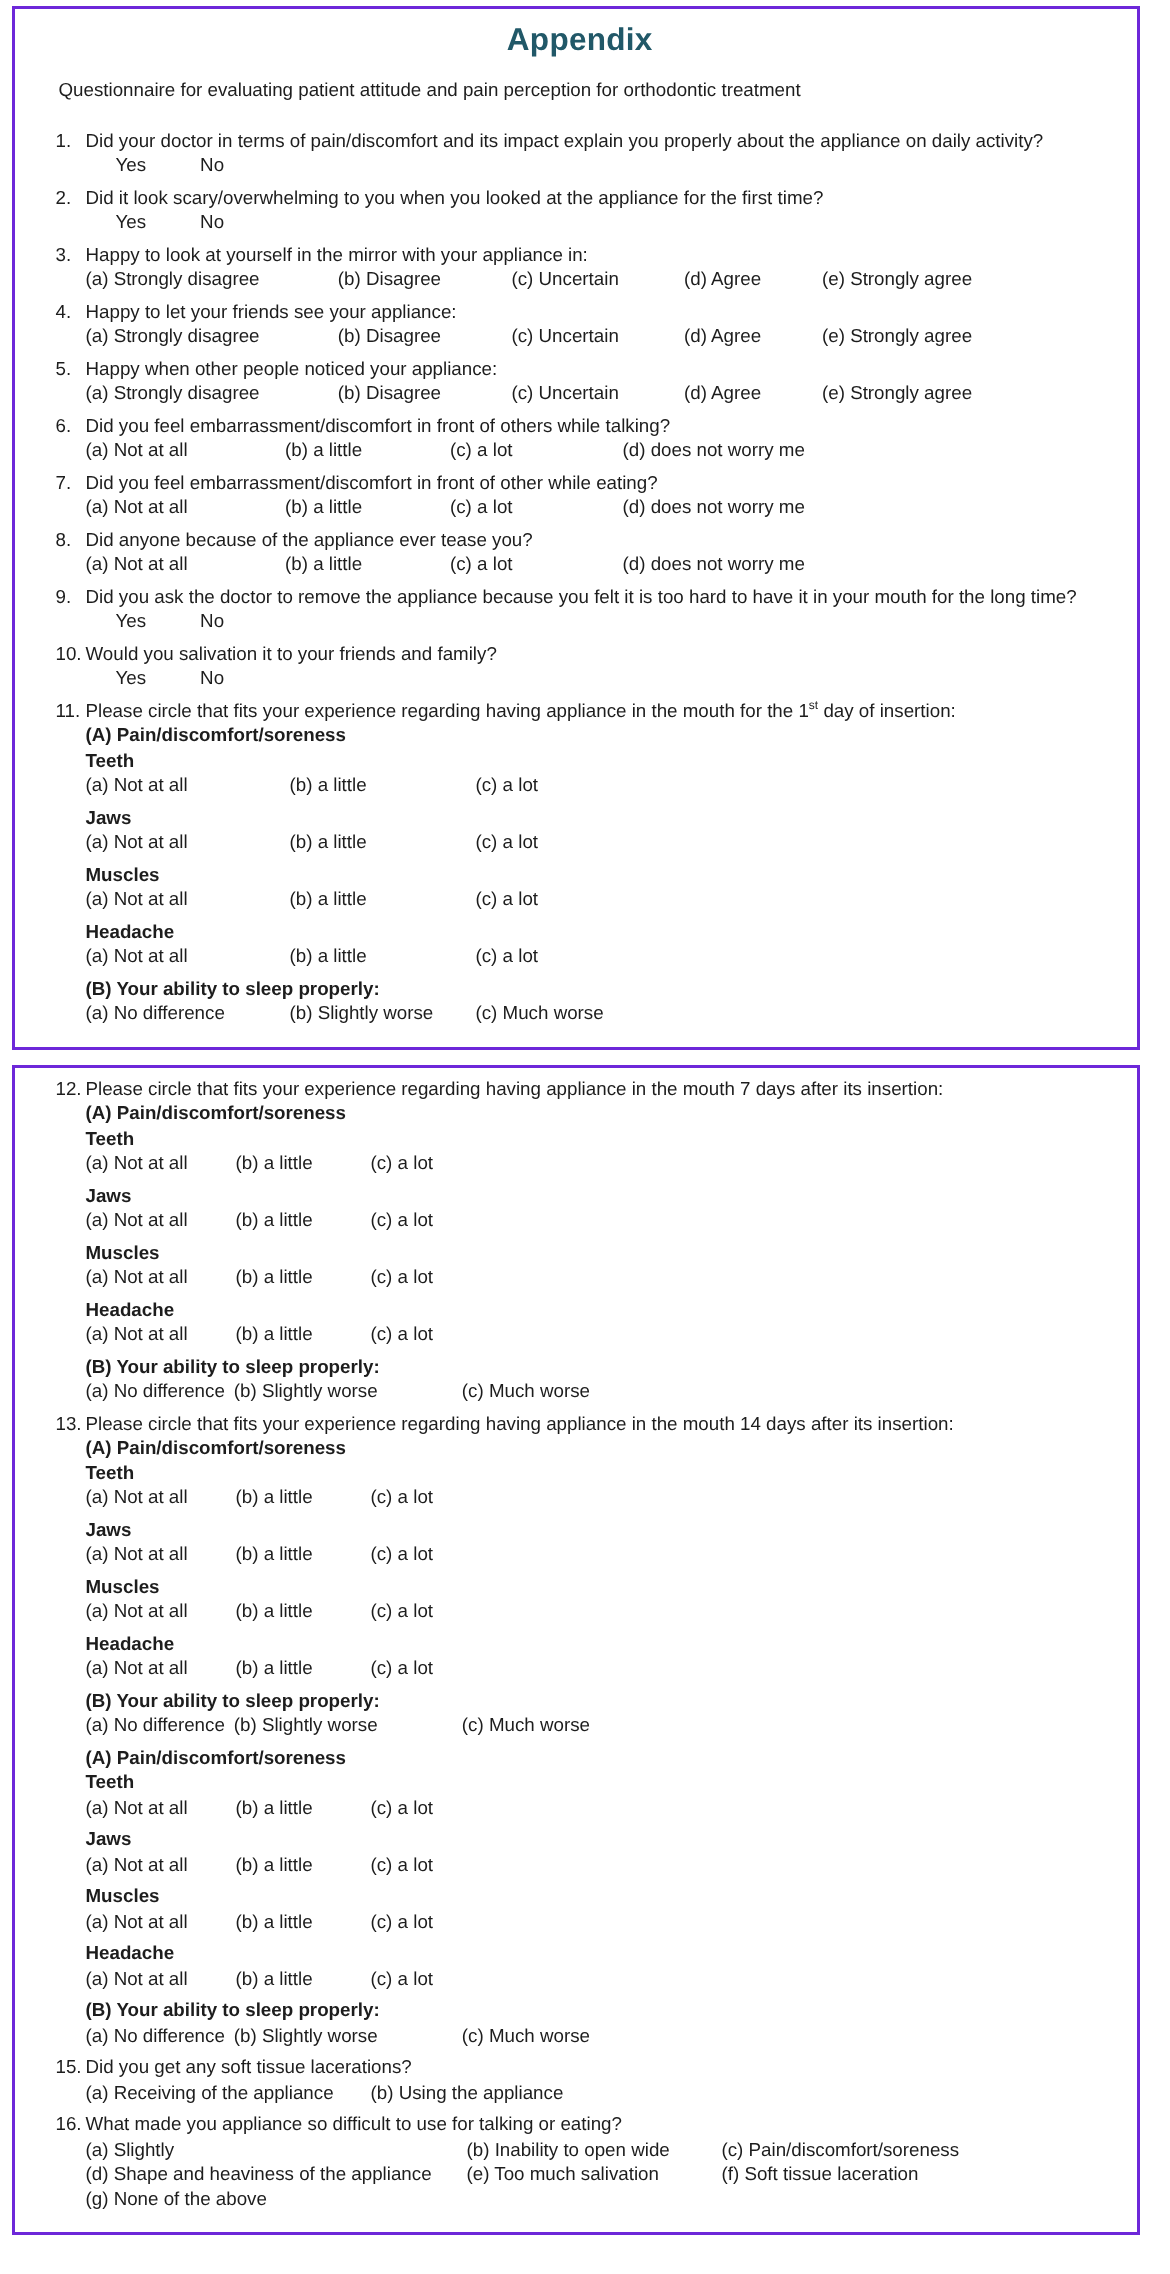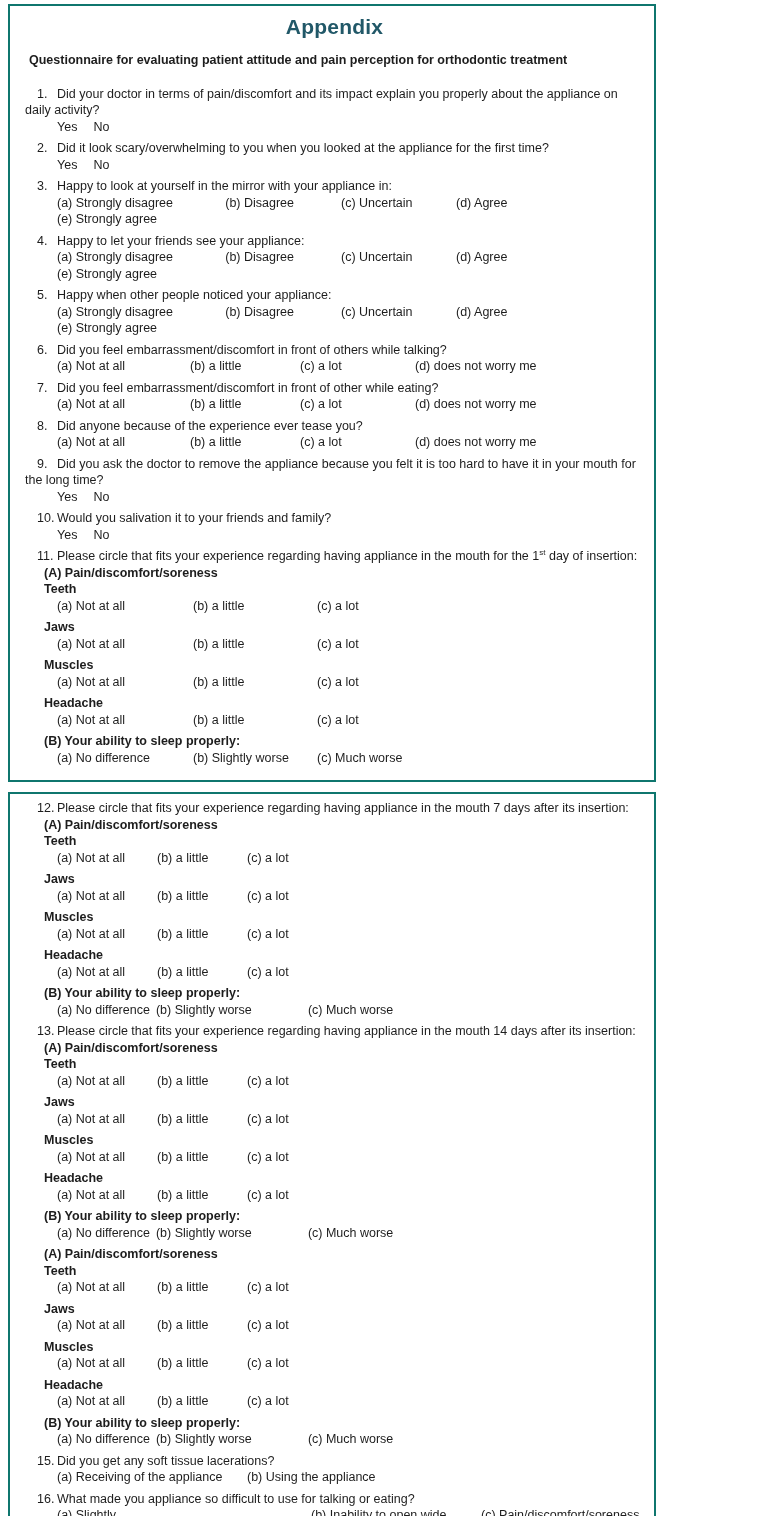--- a/index.html
+++ b/index.html
@@ -7,65 +7,65 @@
     width: 780px;
     background: #ffffff;
     font-family: "Liberation Sans", sans-serif;
     font-size: 12.5px;
     line-height: 16.5px;
     color: #1d1d1d;
     -webkit-font-smoothing: antialiased;
   }
   .page { width: 780px; min-height: 1516px; box-sizing: border-box; padding-top: 4px; }
   .qbox {
-    border: 2px solid #0f766e;
+    border: 2px solid #6d28d9;
     margin: 0 8px;
     padding: 6px 10px 9px 15px;
     box-sizing: border-box;
-    width: 648px;
+    width: 752px;
   }
   .qbox.box2 { margin-top: 10px; }
   .doc-title {
     text-align: center;
     font-size: 21px;
     line-height: 26px;
     font-weight: bold;
     margin: 2px 0 12px 0;
     letter-spacing: 0.2px;
   }
   .doc-subtitle {
-    font-weight: bold;
-    margin: 0 0 17px 4px;
+    font-weight: normal;
+    margin: 0 0 17px 14px;
   }
   .question { margin-bottom: 5px; }
   .q-num { display: inline-block; width: 20px; margin-left: 12px; vertical-align: top; }
   .q-text sup { font-size: 8px; line-height: 0; }
   .opt-row { margin-left: 32px; }
-  .subheader { margin-left: 19px; font-weight: bold; }
+  .subheader { margin-left: 32px; font-weight: bold; }
   .subheader.gap { margin-top: 5px; }
   .opt { display: inline-block; margin-right: 6px; vertical-align: top; }
   .opt:last-child { margin-right: 0; }
   
   .s-agree5 .opt:nth-child(1) { min-width: 127px; }
   .s-agree5 .opt:nth-child(2) { min-width: 104px; text-align: right; }
   .s-agree5 .opt:nth-child(3) { min-width: 109px; margin-left: 41px; }
   .s-agree5 .opt:nth-child(4) { min-width: 86px; }
   .s-worry4 .opt:nth-child(1) { min-width: 127px; }
   .s-worry4 .opt:nth-child(2) { min-width: 104px; }
   .s-worry4 .opt:nth-child(3) { min-width: 109px; }
   .s-w3 .opt:nth-child(1) { min-width: 130px; }
   .s-w3 .opt:nth-child(2) { min-width: 118px; }
   .s-t3 .opt:nth-child(1) { min-width: 94px; }
   .s-t3 .opt:nth-child(2) { min-width: 84px; }
   .s-st3 .opt:nth-child(1) { min-width: 82px; }
   .s-st3 .opt:nth-child(2) { min-width: 146px; }
   .s-q15 .opt:nth-child(1) { min-width: 184px; }
   .s-q16 .opt:nth-child(1) { min-width: 248px; }
   .s-q16 .opt:nth-child(2) { min-width: 164px; }
-  .yesno .opt { margin-right: 16px; }
+  .yesno .opt { margin-right: 16px; margin-left: 20px; }
 </style>
 </head>
 <body>
 
 <div class="page">
 
   <div class="qbox box1">
     <div class="doc-title" style="color: rgb(33, 88, 104);">Appendix</div>
     <div class="doc-subtitle">Questionnaire for evaluating patient attitude and pain perception for orthodontic treatment</div>
     <div class="questions">
@@ -91,21 +91,21 @@
         </div>
         <div class="question">
           <div class="q-line"><span class="q-num">6.</span><span class="q-text">Did you feel embarrassment/discomfort in front of others while talking?</span></div>
           <div class="opt-row s-worry4"><span class="opt">(a) Not at all</span><span class="opt">(b) a little</span><span class="opt">(c) a lot</span><span class="opt">(d) does not worry me</span></div>
         </div>
         <div class="question">
           <div class="q-line"><span class="q-num">7.</span><span class="q-text">Did you feel embarrassment/discomfort in front of other while eating?</span></div>
           <div class="opt-row s-worry4"><span class="opt">(a) Not at all</span><span class="opt">(b) a little</span><span class="opt">(c) a lot</span><span class="opt">(d) does not worry me</span></div>
         </div>
         <div class="question">
-          <div class="q-line"><span class="q-num">8.</span><span class="q-text">Did anyone because of the experience ever tease you?</span></div>
+          <div class="q-line"><span class="q-num">8.</span><span class="q-text">Did anyone because of the appliance ever tease you?</span></div>
           <div class="opt-row s-worry4"><span class="opt">(a) Not at all</span><span class="opt">(b) a little</span><span class="opt">(c) a lot</span><span class="opt">(d) does not worry me</span></div>
         </div>
         <div class="question">
           <div class="q-line"><span class="q-num">9.</span><span class="q-text">Did you ask the doctor to remove the appliance because you felt it is too hard to have it in your mouth for the long time?</span></div>
           <div class="opt-row yesno"><span class="opt">Yes</span><span class="opt">No</span></div>
         </div>
         <div class="question">
           <div class="q-line"><span class="q-num">10.</span><span class="q-text">Would you salivation it to your friends and family?</span></div>
           <div class="opt-row yesno"><span class="opt">Yes</span><span class="opt">No</span></div>
         </div>

